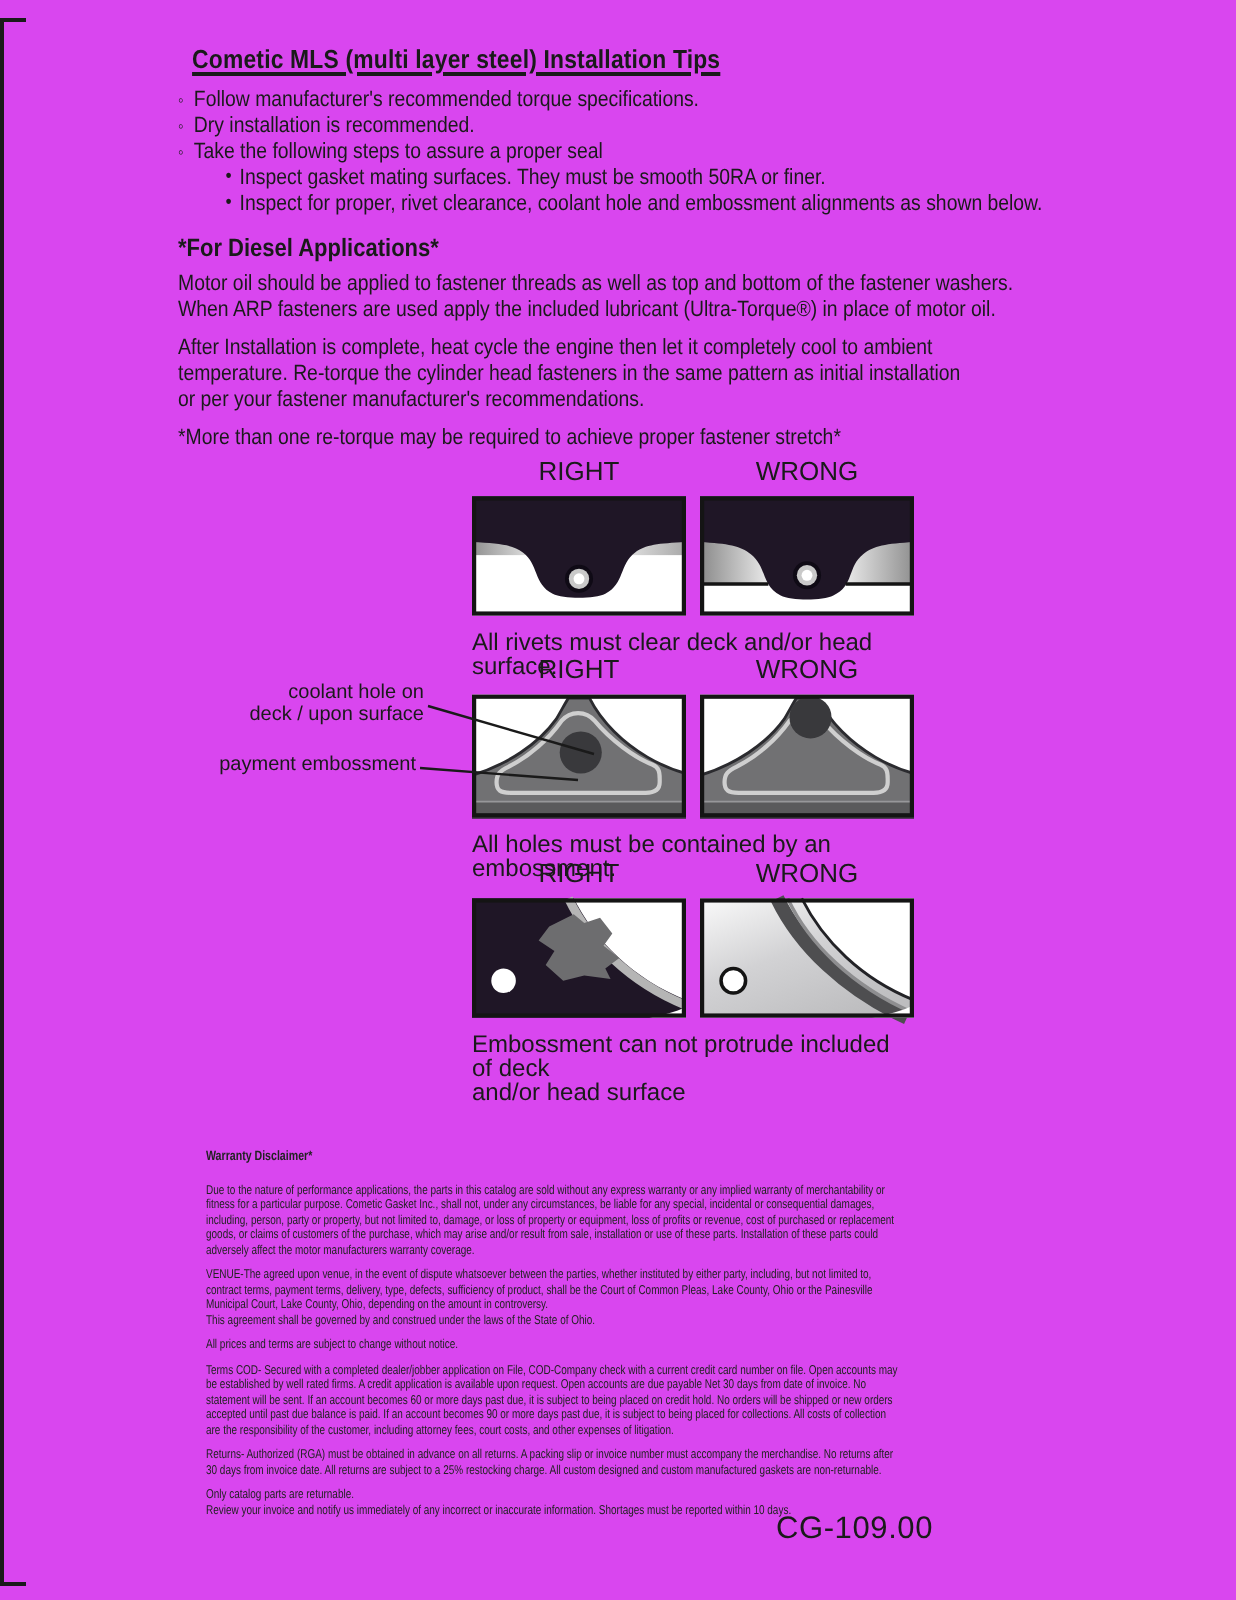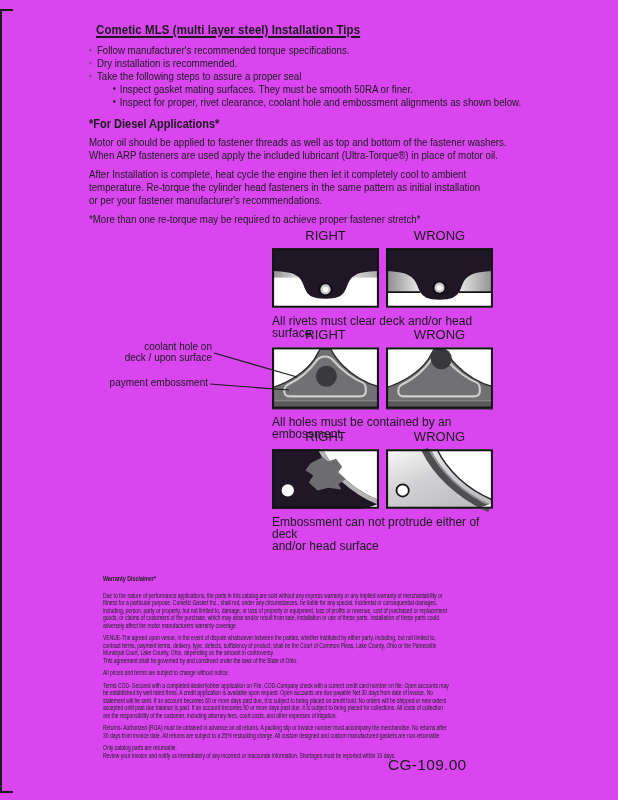--- a/index.html
+++ b/index.html
@@ -18,21 +18,21 @@
              margin:0 0 7px 8px;letter-spacing:.1px;}
   .b-item{font-size:11px;line-height:13px;display:flex;}
   .b-item .mk{width:9px;flex:0 0 9px;font-size:9px;line-height:13px;}
   .sb-item{font-size:11px;line-height:13px;display:flex;margin-left:27px;}
   .sb-item .mk{width:8px;flex:0 0 8px;font-size:10px;line-height:12px;}
   .diesel-h{font-size:12.5px;font-weight:bold;margin:8px 0 5px 0;}
   .body-p{font-size:11px;line-height:13px;margin:0 0 6px 0;white-space:pre-line;}
   .body-note{font-size:11px;line-height:13px;margin-top:3px;}
 
   
-  .fig{position:absolute;width:221px;margin-left:36px;}
+  .fig{position:absolute;width:221px;}
   .fig-labels{display:flex;gap:7px;height:15px;}
   .fig-label{width:121px;text-align:center;font-size:13px;line-height:14px;color:#1a1a1a;}
   .fig-boxes{display:flex;gap:7px;}
   svg.diag{display:block;}
   .fig-caption{font-size:12px;line-height:12px;margin-top:3px;white-space:pre-line;}
 
   
   .callout{position:absolute;text-align:right;font-size:10px;line-height:11px;
            white-space:pre-line;color:#1a1a1a;}
   #callout-hole{left:98px;top:341px;width:114px;}
@@ -196,21 +196,21 @@
         <rect width="122" height="68" fill="url(#g3w)"></rect>
         <path d="M58,0 C70,24 92,46 122,58 V0 Z" fill="#ffffff"></path>
         <path d="M58,0 C70,24 92,46 122,58" fill="none" stroke="#222226" stroke-width="1.6"></path>
         <path d="M44,0 C57,27 83,52 118,68" fill="none" stroke="#4e4e50" stroke-width="8"></path>
         <path d="M50,0 C62,26 87,50 121,65" fill="none" stroke="#8e8e90" stroke-width="2"></path>
         <path d="M122,61 L122,68 L98,68 C107,66.5 115,64.3 122,61 Z" fill="#ffffff"></path>
         <circle cx="19" cy="47" r="7" fill="#ffffff" stroke="#141414" stroke-width="2"></circle>
         <rect x="1.2" y="1.2" width="119.6" height="65.6" fill="none" stroke="#141414" stroke-width="2.4"></rect>
       </svg>
     </div>
-    <div class="fig-caption">Embossment can not protrude either of deck
+    <div class="fig-caption">Embossment can not protrude included of deck
 and/or head surface</div>
   </div>
 
   <div class="legal">
     <div class="legal-h">Warranty Disclaimer*</div>
     <p>Due to the nature of performance applications, the parts in this catalog are sold without any express warranty or any implied warranty of merchantability or
 fitness for a particular purpose.  Cometic Gasket Inc., shall not, under any circumstances, be liable for any special, incidental or consequential damages,
 including, person, party or property, but not limited to, damage, or loss of property or equipment, loss of profits or revenue, cost of purchased or replacement
 goods, or claims of customers of the purchase, which may arise and/or result from sale, installation or use of these parts.  Installation of these parts could
 adversely affect the motor manufacturers warranty coverage.</p>

